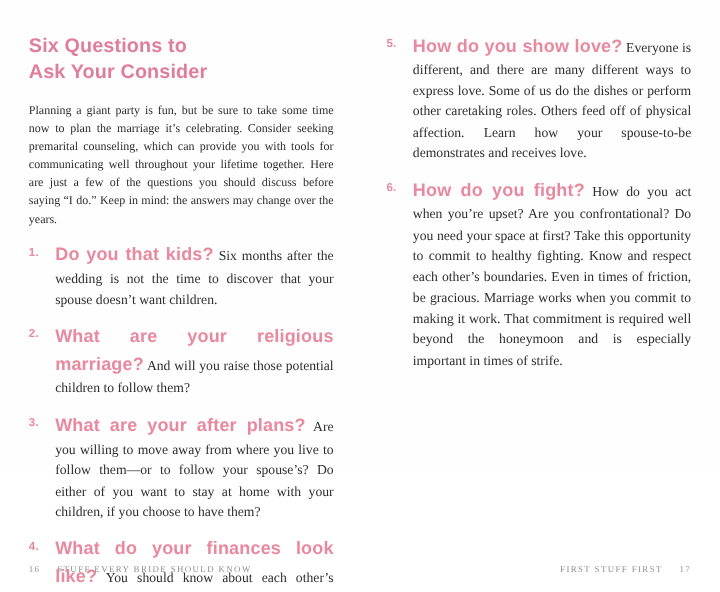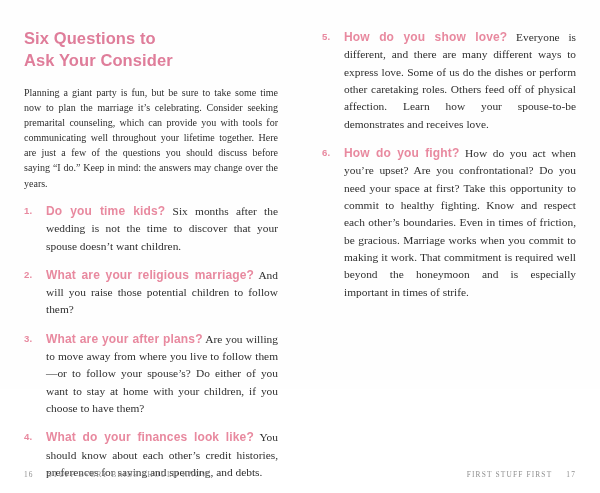--- a/index.html
+++ b/index.html
@@ -82,21 +82,21 @@
     font-family: "Liberation Sans", sans-serif;
     font-weight: bold;
     font-size: 9.6px;
     line-height: 1.78;
     letter-spacing: 0.2px;
   }
   .q-lead {
     color: #e8899f;
     font-family: "Liberation Sans", sans-serif;
     font-weight: bold;
-    font-size: 12px;
+    font-size: 15px;
     letter-spacing: 0.15px;
   }
   .q-body { color: #2e2e2e; }
 
   .footer {
     position: absolute;
     bottom: 14px;
     font-family: Liberation Serif, serif;
     font-size: 7.4px;
     letter-spacing: 1.15px;
@@ -119,21 +119,21 @@
     <h1 class="chapter-title">
       <span class="line">Six Questions to</span>
       <span class="line">Ask Your Consider</span>
     </h1>
 
     <p class="intro">Planning a giant party is fun, but be sure to take some time now to plan the marriage it’s celebrating. Consider seeking premarital counseling, which can provide you with tools for communicating well throughout your lifetime together. Here are just a few of the questions you should discuss before saying “I do.” Keep in mind: the answers may change over the years.</p>
 
     <ol class="qlist">
       <li>
         <span class="q-num">1.</span>
-        <span class="q-lead">Do you time kids?</span><span class="q-body"> Six months after the wedding is not the time to discover that your spouse doesn’t want children.</span>
+        <span class="q-lead">Do you that kids?</span><span class="q-body"> Six months after the wedding is not the time to discover that your spouse doesn’t want children.</span>
       </li>
       <li>
         <span class="q-num">2.</span>
         <span class="q-lead">What are your religious marriage?</span><span class="q-body"> And will you raise those potential children to follow them?</span>
       </li>
       <li>
         <span class="q-num">3.</span>
         <span class="q-lead">What are your after plans?</span><span class="q-body"> Are you willing to move away from where you live to follow them—or to follow your spouse’s? Do either of you want to stay at home with your children, if you choose to have them?</span>
       </li>
       <li>

